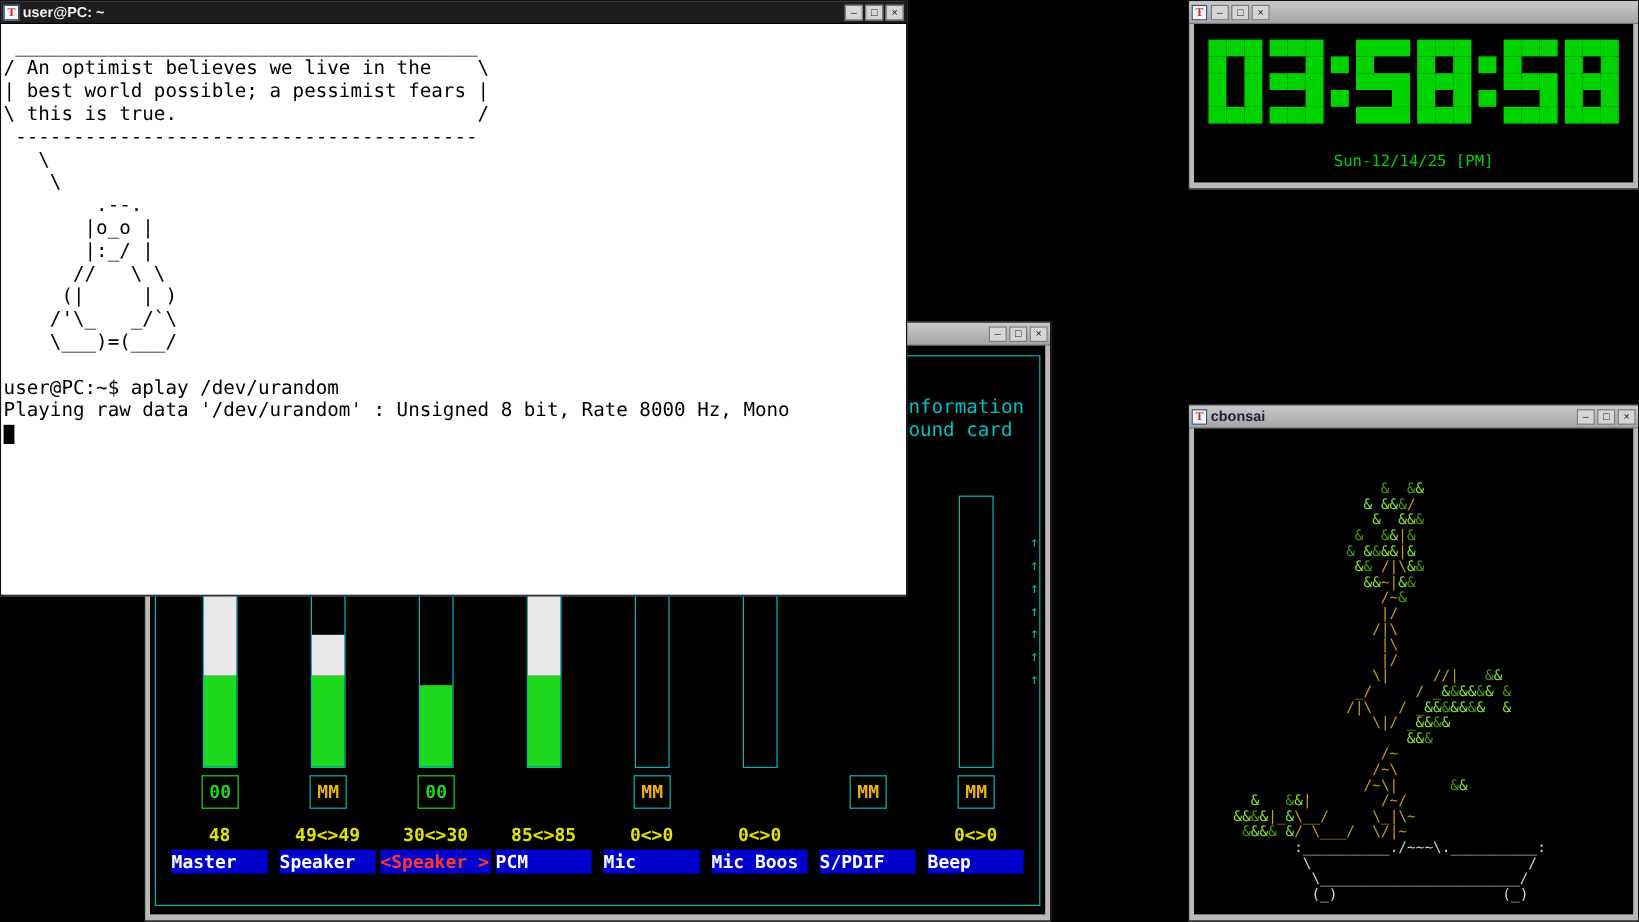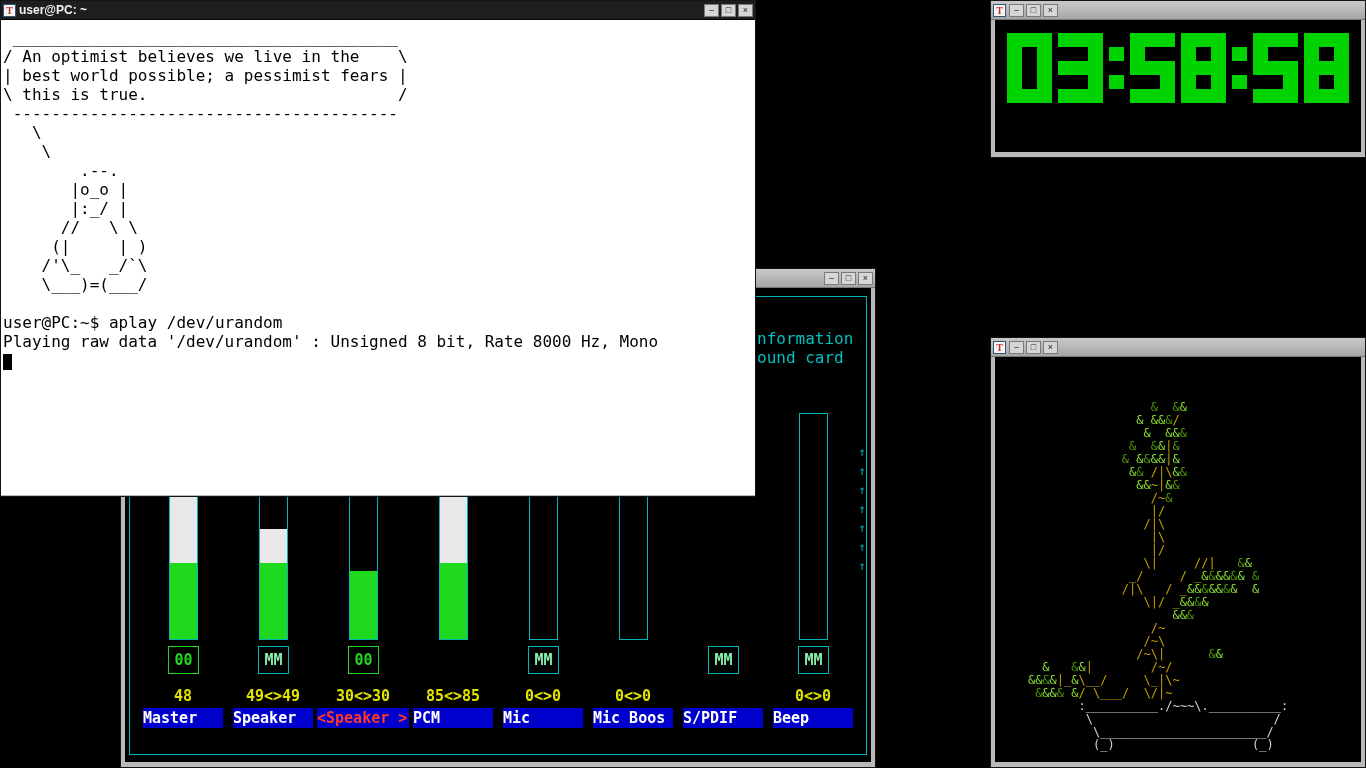--- a/index.html
+++ b/index.html
@@ -26,21 +26,21 @@
   
   .mixer-body{margin:0 4px 4px;height:474px;background:#000;position:relative;font-family:"DejaVu Sans Mono",monospace}
   .mx-border{position:absolute;left:4px;top:8px;width:738px;height:459px;border:1px solid #00b7b7}
   .mx-help{position:absolute;left:632px;color:#00c0c0;font-size:16px;line-height:19px;white-space:pre}
   .mx-arrows{position:absolute;left:730px;top:155px;width:14px;color:#00b7b7;font-size:12px;line-height:19px;text-align:center}
   .mx-col{position:absolute;top:0;width:80px;height:445px}
   .mx-bar{position:absolute;left:26px;top:125px;width:29px;height:227px;border:1px solid #00b7b7}
   .mx-fill{position:absolute;left:0;right:0}
   .mx-sw{position:absolute;left:25px;top:358px;width:31px;height:28px;border:1px solid;font:bold 15px/26px "DejaVu Sans Mono",monospace;text-align:center;background:#000}
   .mx-sw.on{color:#1fd91f;border-color:#1fd91f}
-  .mx-sw.muted{color:#86efac;border-color:#00b7b7}
+  .mx-sw.muted{color:#eab308;border-color:#00b7b7}
   .mx-val{position:absolute;left:0;top:399px;width:80px;text-align:center;color:#e3e300;font:bold 15px "DejaVu Sans Mono",monospace;white-space:nowrap}
   .mx-name{position:absolute;left:0;top:420px;width:80px;height:20px;background:#0000cc;color:#fff;font:bold 15px/20px "DejaVu Sans Mono",monospace;text-align:left;white-space:nowrap}
   .mx-name.sel{color:#ff372b;width:92px;left:-6px}
   
   .bonsai-body{margin:0 4px 4px;height:405px;background:#000;position:relative;overflow:hidden}
   .bonsai-pre{position:absolute;left:4px;top:44px;font:12px/13px "DejaVu Sans Mono",monospace;white-space:pre}
 </style>
 </head>
 <body>
 
@@ -282,26 +282,28 @@
           <div class="cell on"></div>
           <div class="cell on"></div>
           <div class="cell on"></div>
           <div class="cell"></div>
           <div class="cell on"></div>
           <div class="cell on"></div>
           <div class="cell on"></div>
           <div class="cell on"></div>
         </div>
       </div>
+    <div class="clock-date" style="color: rgb(0, 211, 0);">Sun-12/14/25 [PM]</div>
   </div>
 </div>
 
 <div class="window" style="left:990px;top:337px;width:376px;height:431px;z-index:15">
   <div class="titlebar">
     <span class="win-icon">T</span>
+    <span class="win-title">cbonsai</span>
     <span class="win-btns">
       <span class="win-btn">–</span>
       <span class="win-btn">□</span>
       <span class="win-btn">×</span>
     </span>
   </div>
   <div class="bonsai-body">
     <pre class="bonsai-pre">                     <span style="color:#4e9a06">&amp;</span>  <span style="color:#4e9a06">&amp;</span><span style="color:#8ae234">&amp;</span>
                    <span style="color:#8ae234">&amp;</span> <span style="color:#8ae234">&amp;</span><span style="color:#8ae234">&amp;</span><span style="color:#4e9a06">&amp;</span><span style="color:#c4a000">/</span>
                     <span style="color:#8ae234">&amp;</span>  <span style="color:#8ae234">&amp;</span><span style="color:#8ae234">&amp;</span><span style="color:#4e9a06">&amp;</span>

